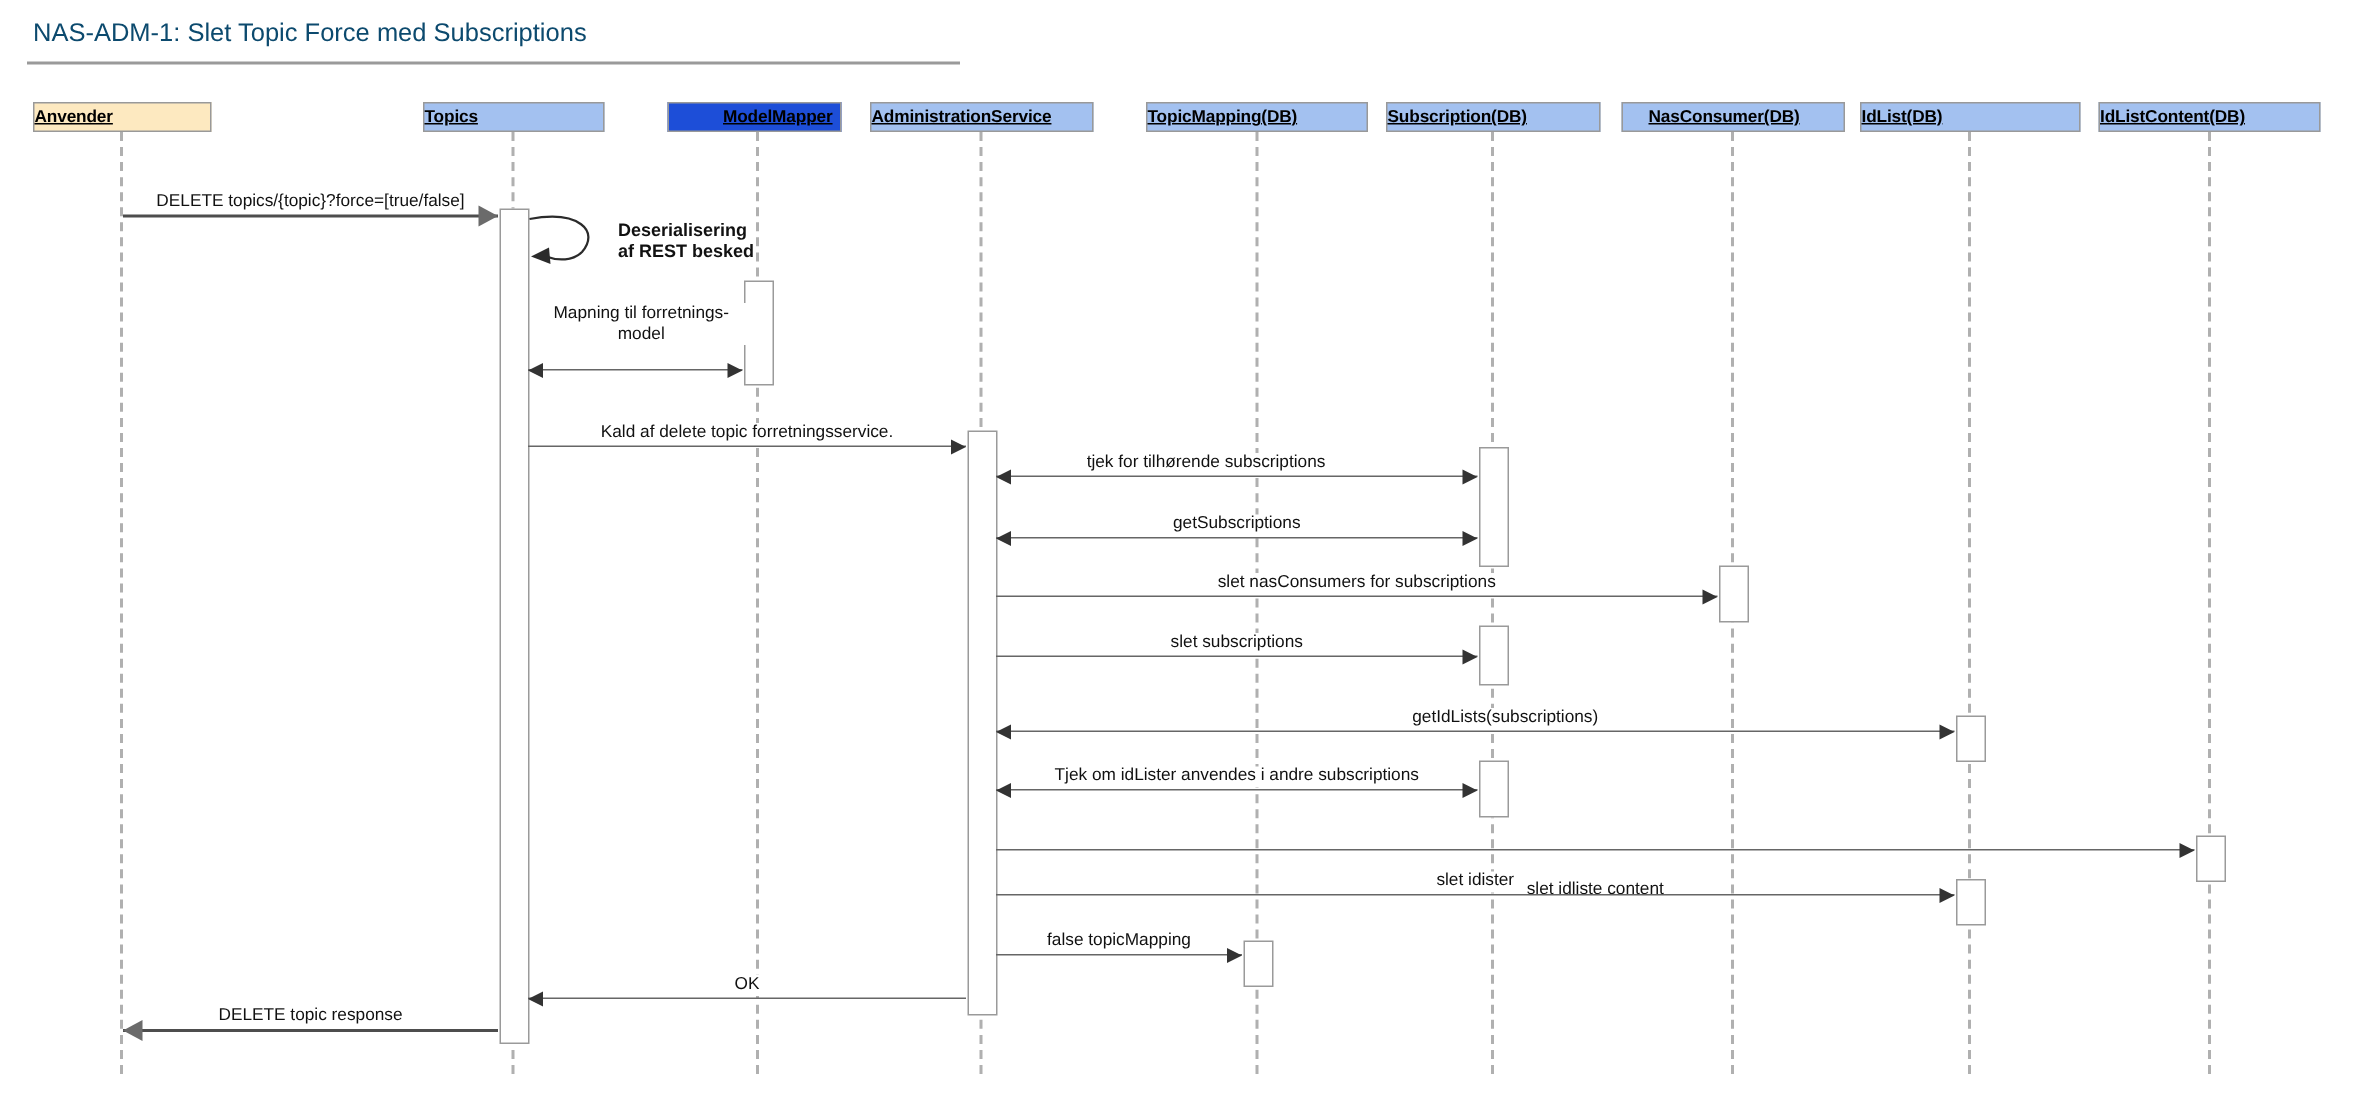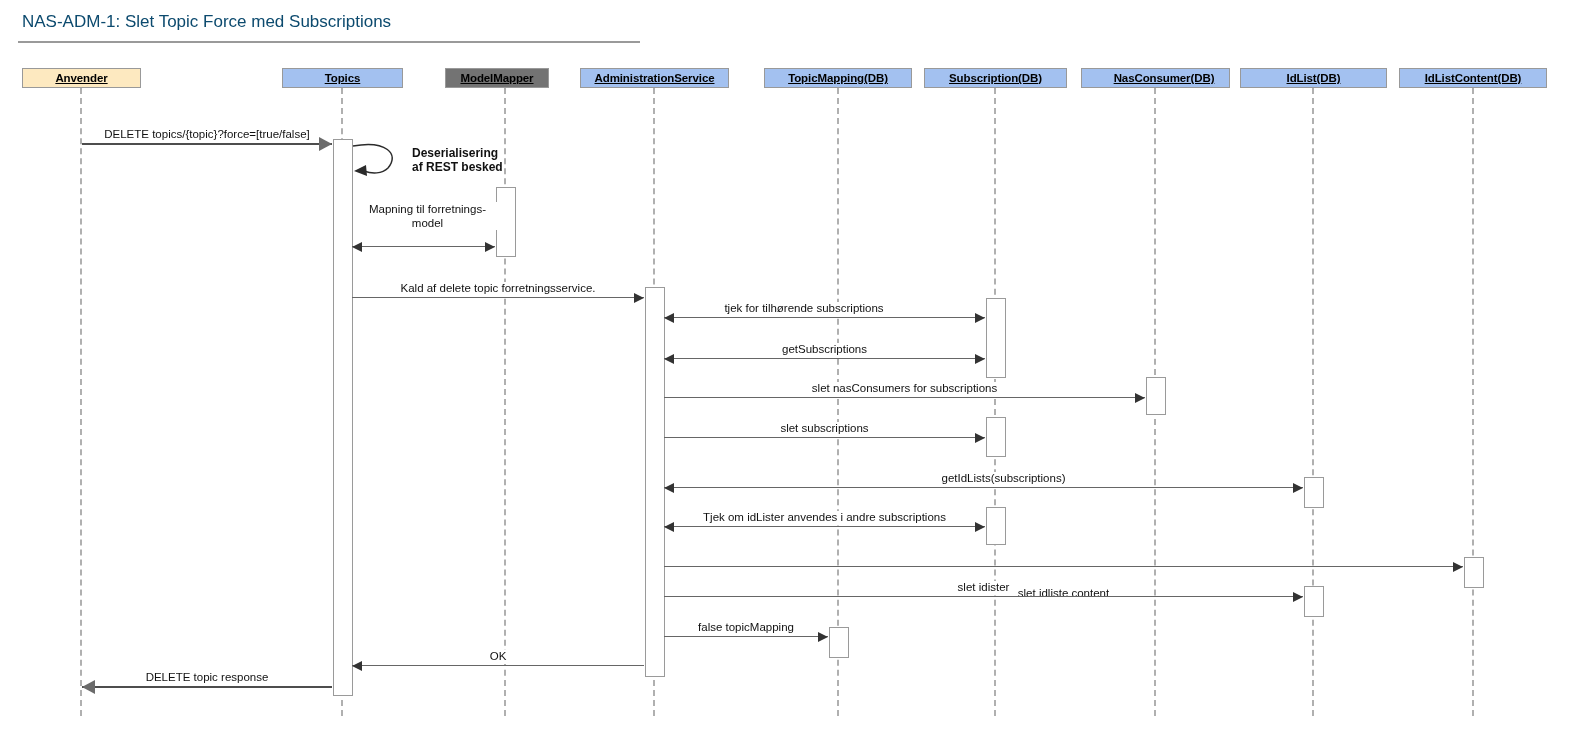--- a/index.html
+++ b/index.html
@@ -37,21 +37,20 @@
     height: 2px;
     background: #9a9a9a;
   }
   .participant-box {
     position: absolute;
     height: 20px;
     box-sizing: border-box;
     border: 1.5px solid #999999;
     display: flex;
     align-items: center;
-    justify-content: center;
   }
   .participant-label {
     font-size: 11.5px;
     font-weight: bold;
     color: #000000;
     text-decoration: underline;
     white-space: nowrap;
     letter-spacing: -0.1px;
   }
   .lifeline {
@@ -136,21 +135,21 @@
   <div id="title-text">NAS-ADM-1: Slet Topic Force med Subscriptions</div>
   <div id="title-rule"></div>
 
   <div id="participants-layer">
       <div class="participant-box" style="left: 22px; top: 68px; width: 119px; background: rgb(253, 233, 192);">
         <span class="participant-label">Anvender</span>
       </div>
       <div class="participant-box" style="left: 282px; top: 68px; width: 121px; background: rgb(163, 193, 240);">
         <span class="participant-label">Topics</span>
       </div>
-      <div class="participant-box" style="left: 445px; top: 68px; width: 104px; background: #737373;">
+      <div class="participant-box" style="left: 445px; top: 68px; width: 116px; background: #1d4ed8; padding-left: 36px;">
         <span class="participant-label">ModelMapper</span>
       </div>
       <div class="participant-box" style="left: 580px; top: 68px; width: 149px; background: rgb(163, 193, 240);">
         <span class="participant-label">AdministrationService</span>
       </div>
       <div class="participant-box" style="left: 764px; top: 68px; width: 148px; background: rgb(163, 193, 240);">
         <span class="participant-label">TopicMapping(DB)</span>
       </div>
       <div class="participant-box" style="left: 924px; top: 68px; width: 143px; background: rgb(163, 193, 240);">
         <span class="participant-label">Subscription(DB)</span>

